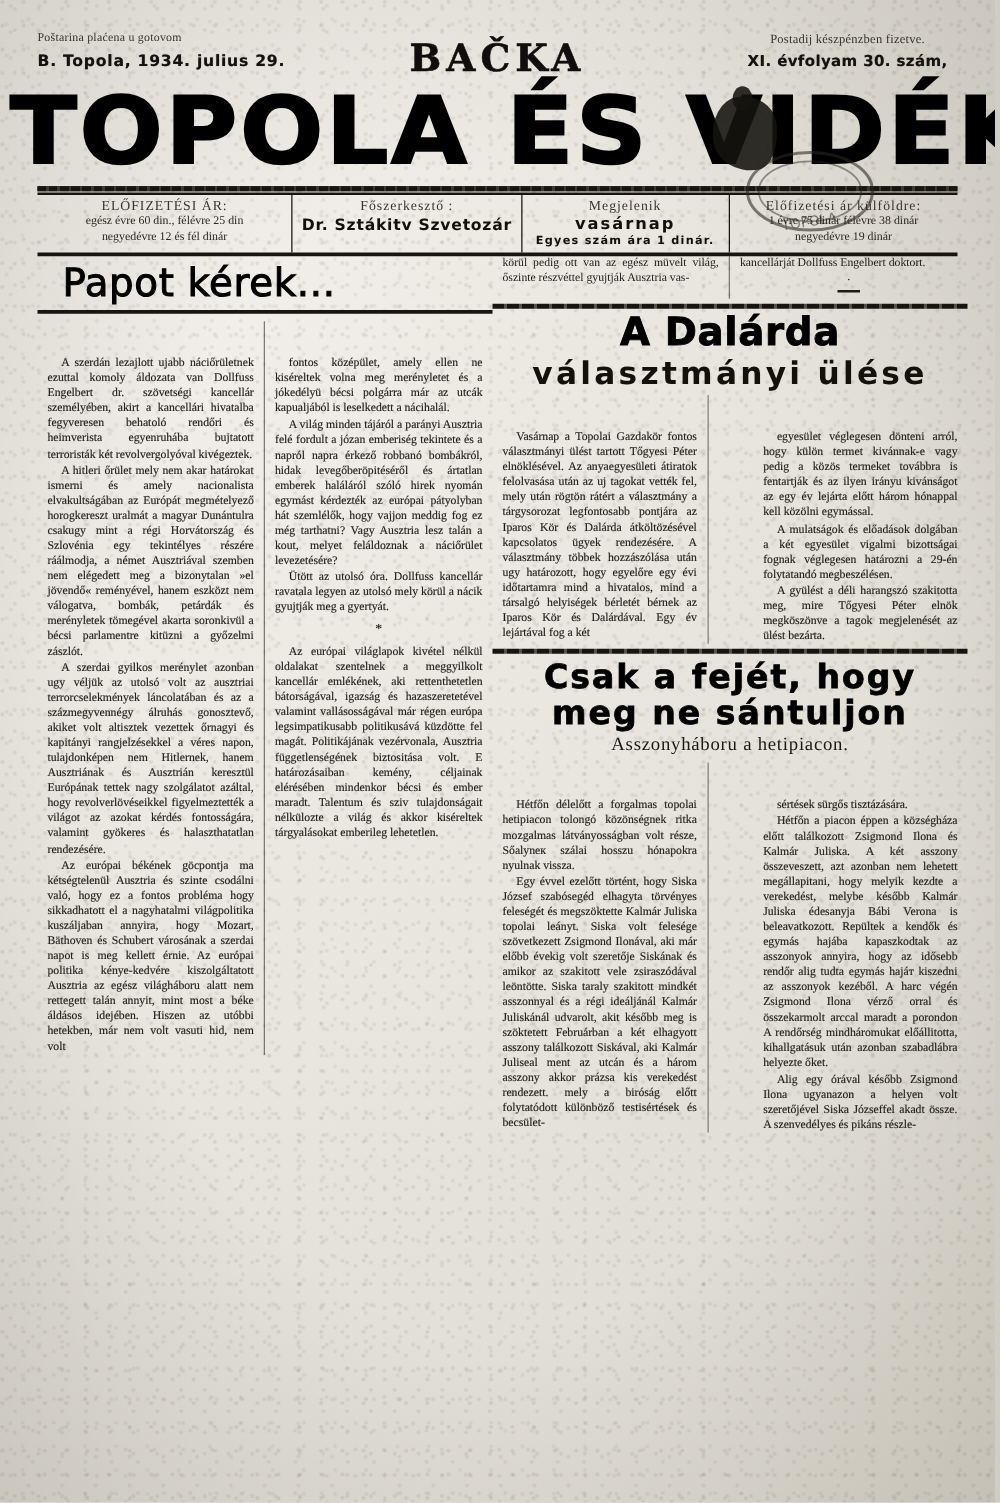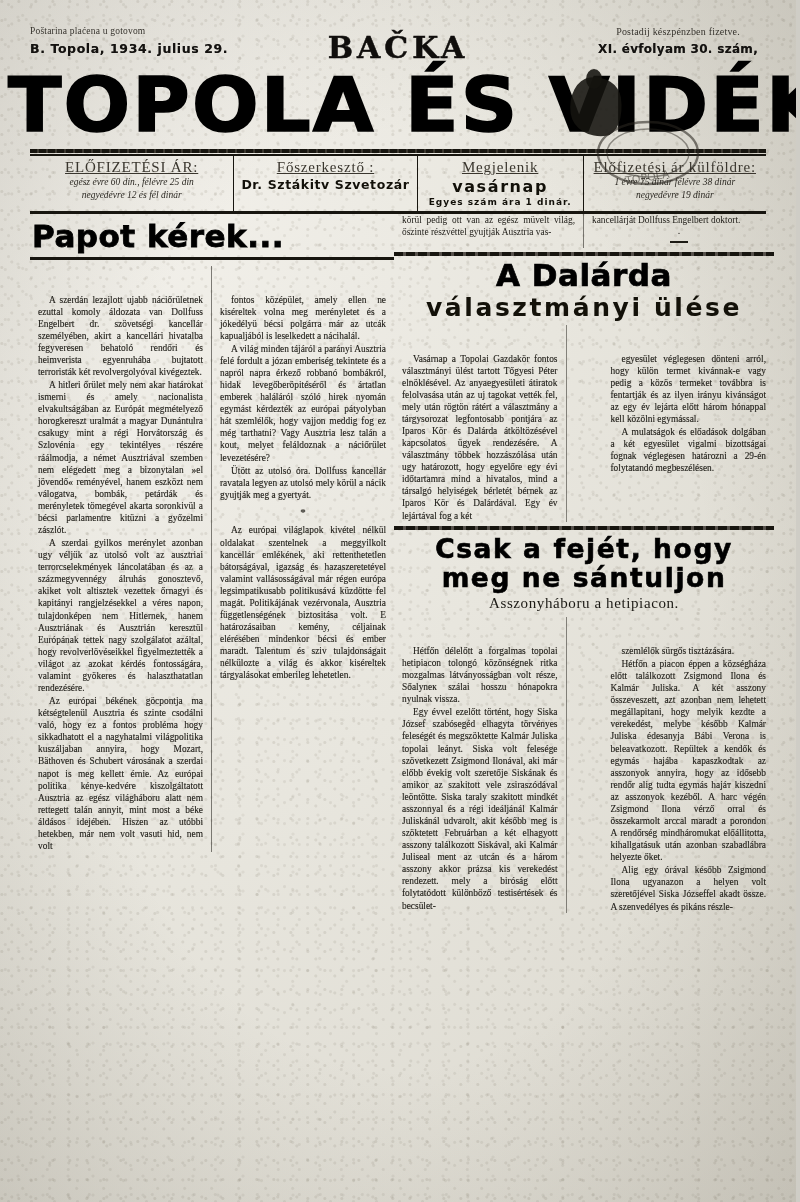--- a/index.html
+++ b/index.html
@@ -93,27 +93,27 @@
   .infobar{
     display:flex;border-top:2px solid #17150f;border-bottom:3px solid #17150f;
     margin-top:1px;
   }
   .ib-cell{
     flex:1;padding:3px 4px 4px 4px;text-align:center;
     border-right:1.5px solid #17150f;
     color:#26231d;
   }
   .ib-cell:last-child{border-right:none;}
-  .ib-head{font-size:15px;letter-spacing:.8px;color:#3a362e;text-decoration:underline;}
-  .ib-line{font-size:9.5px;line-height:1.45;color:#2a2721;font-style:italic;}
+  .ib-head{font-size:11px;letter-spacing:.8px;color:#3a362e;}
+  .ib-line{font-size:9.5px;line-height:1.45;color:#2a2721;}
   .ib-strong{
     font-family:"DejaVu Sans",sans-serif;font-weight:bold;
     font-size:12.5px;letter-spacing:.6px;color:#121009;margin-top:1px;
   }
-  .ib-strong.sm{font-size:16px;letter-spacing:1.6px;}
+  .ib-strong.sm{font-size:13px;letter-spacing:1.6px;}
   .ib-strong.sm2{font-size:9px;letter-spacing:1px;}
   .ib-cell.c1{flex:1.12;}
   .ib-cell.c2{flex:1.0;}
   .ib-cell.c3{flex:.9;}
   .ib-cell.c4{flex:1.0;}
 
   
   .cols{display:flex;gap:0;margin-top:6px;}
   .col{
     width:182px;padding:0 8px;box-sizing:border-box;
@@ -130,24 +130,24 @@
     hyphens:none;
     margin-top:28px;
     -webkit-text-stroke:.16px rgba(29,27,22,.7);
   }
   .body-text p{margin:0 0 0 0;text-indent:11px;}
   .body-text p + p{margin-top:1px;}
   .sep-star{text-align:center;font-size:11px;line-height:1.6;margin:3px 0;}
 
   
   .hl-main{
-    font-family:"DejaVu Sans",sans-serif;font-weight:bold;
+    font-family:"DejaVu Sans",sans-serif;font-weight:normal;
     font-size:31px;letter-spacing:.5px;color:#0e0d0a;
     -webkit-text-stroke:.8px #0e0d0a;
-    margin:4px 0 0 2px;
+    margin:4px 0 0 20px;
     filter:blur(.15px) contrast(1.3);
   }
   .hl-rule{height:3px;background:#17150f;margin:3px 0 6px 0;}
 
   
   .section{margin-top:4px;}
   .sec-rule-dash{height:4px;margin:3px 0 4px 0;
     background:repeating-linear-gradient(90deg,#17150f 0 9px, #55504a 9px 12px);}
   .sec-hl-1{
     font-family:"DejaVu Sans",sans-serif;font-weight:bold;
@@ -293,40 +293,41 @@
           <div class="sec-cols">
             <div class="sec-col">
               <div class="body-text">
                 <p>Vasárnap a Topolai Gazdakör fontos választmányi ülést tartott Tőgyesi Péter elnöklésével. Az anyaegyesületi átiratok felolvasása után az uj tagokat vették fel, mely után rögtön rátért a választmány a tárgysorozat legfontosabb pontjára az Iparos Kör és Dalárda átköltözésével kapcsolatos ügyek rendezésére. A választmány többek hozzászólása után ugy határozott, hogy egyelőre egy évi időtartamra mind a hivatalos, mind a társalgó helyiségek bérletét bérnek az Iparos Kör és Dalárdával. Egy év lejártával fog a két</p>
               </div>
             </div>
             <div class="sec-col">
               <div class="body-text">
                 <p>egyesület véglegesen dönteni arról, hogy külön termet kivánnak-e vagy pedig a közös termeket továbbra is fentartják és az ilyen irányu kivánságot az egy év lejárta előtt három hónappal kell közölni egymással.</p>
                 <p>A mulatságok és előadások dolgában a két egyesület vigalmi bizottságai fognak véglegesen határozni a 29-én folytatandó megbeszélésen.</p>
+                <p>A gyülést a déli harangszó szakitotta meg, mire Tőgyesi Péter elnök megköszönve a tagok megjelenését az ülést bezárta.</p>
               </div>
             </div>
           </div>
         </div>
 
         <div class="section">
           <div class="sec-rule-dash"></div>
           <div class="sec-hl-3">Csak a fejét, hogy</div>
           <div class="sec-hl-3">meg ne sántuljon</div>
           <div class="sec-sub">Asszonyháboru a hetipiacon.</div>
           <div class="sec-cols">
             <div class="sec-col">
               <div class="body-text">
                 <p>Hétfőn délelőtt a forgalmas topolai hetipiacon tolongó közönségnek ritka mozgalmas látványosságban volt része, Sőalyneк szálai hosszu hónapokra nyulnak vissza.</p>
                 <p>Egy évvel ezelőtt történt, hogy Siska József szabósegéd elhagyta törvényes feleségét és megszöktette Kalmár Juliska topolai leányt. Siska volt felesége szövetkezett Zsigmond Ilonával, aki már előbb évekig volt szeretője Siskának és amikor az szakitott vele zsiraszódával leöntötte. Siska taralу szakitott mindkét asszonnyal és a régi ideáljánál Kalmár Juliskánál udvarolt, akit később meg is szöktetett Februárban a két elhagyott asszony találkozott Siskával, aki Kalmár Juliseal ment az utcán és a három asszony akkor prázsa kis verekedést rendezett. mely a biróság előtt folytatódott különböző testisértések és becsület-</p>
               </div>
             </div>
             <div class="sec-col">
               <div class="body-text">
-                <p>szemlélők sürgős tisztázására.</p>
+                <p>sértések sürgős tisztázására.</p>
                 <p>Hétfőn a piacon éppen a községháza előtt találkozott Zsigmond Ilona és Kalmár Juliska. A két asszony összeveszett, azt azonban nem lehetett megállapitani, hogy melyik kezdte a verekedést, melybe később Kalmár Juliska édesanyja Bábi Verona is beleavatkozott. Repültek a kendők és egymás hajába kapaszkodtak az asszonyok annyira, hogy az idősebb rendőr alig tudta egymás hajáт kiszedni az asszonyok kezéből. A harc végén Zsigmond Ilona vérző orral és összekarmolt arccal maradt a porondon A rendőrség mindháromukat előállitotta, kihallgatásuk után azonban szabadlábra helyezte őket.</p>
                 <p>Alig egy órával később Zsigmond Ilona ugyanazon a helyen volt szeretőjével Siska Józseffel akadt össze. A szenvedélyes és pikáns részle-</p>
               </div>
             </div>
           </div>
         </div>
 
       </div>
     </div>
   </div>

